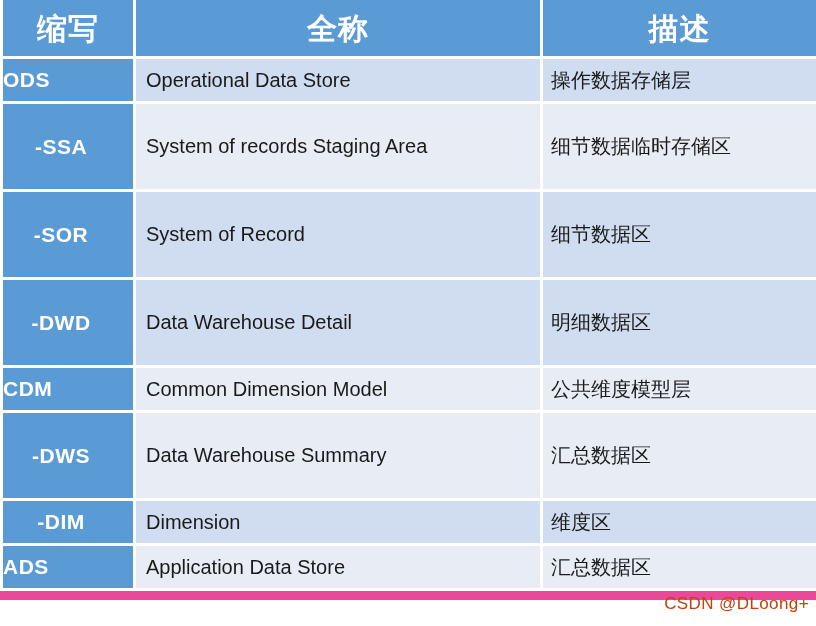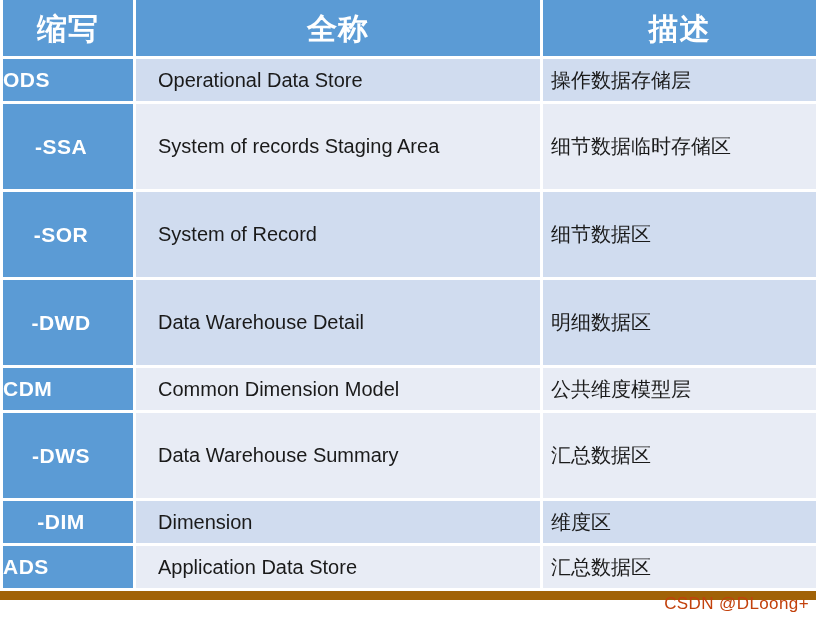--- a/index.html
+++ b/index.html
@@ -14,21 +14,21 @@
     overflow: hidden;
     position: relative;
   }
 
   #table-root {
     position: absolute;
     left: 0;
     top: 0;
     width: 816px;
     height: 600px;
-    background: #a16207;
+    background: #ec4899;
   }
 
   .table {
     display: table;
     width: 816px;
     border-collapse: separate;
     border-spacing: 0;
     table-layout: fixed;
   }
 
@@ -76,21 +76,21 @@
     border-left: 3px solid #ffffff;
     letter-spacing: 0.5px;
   }
   .cell.abbr.left   { text-align: left; }
   .cell.abbr.center { text-align: center; }
 
   
   .cell.full {
     color: #1a1a1a;
     font-size: 20px;
-    padding-left: 22px;
+    padding-left: 10px;
     padding-right: 10px;
     text-align: left;
   }
 
   
   .cell.desc {
     color: #1a1a1a;
     font-size: 20px;
     padding-left: 8px;
     padding-right: 10px;

